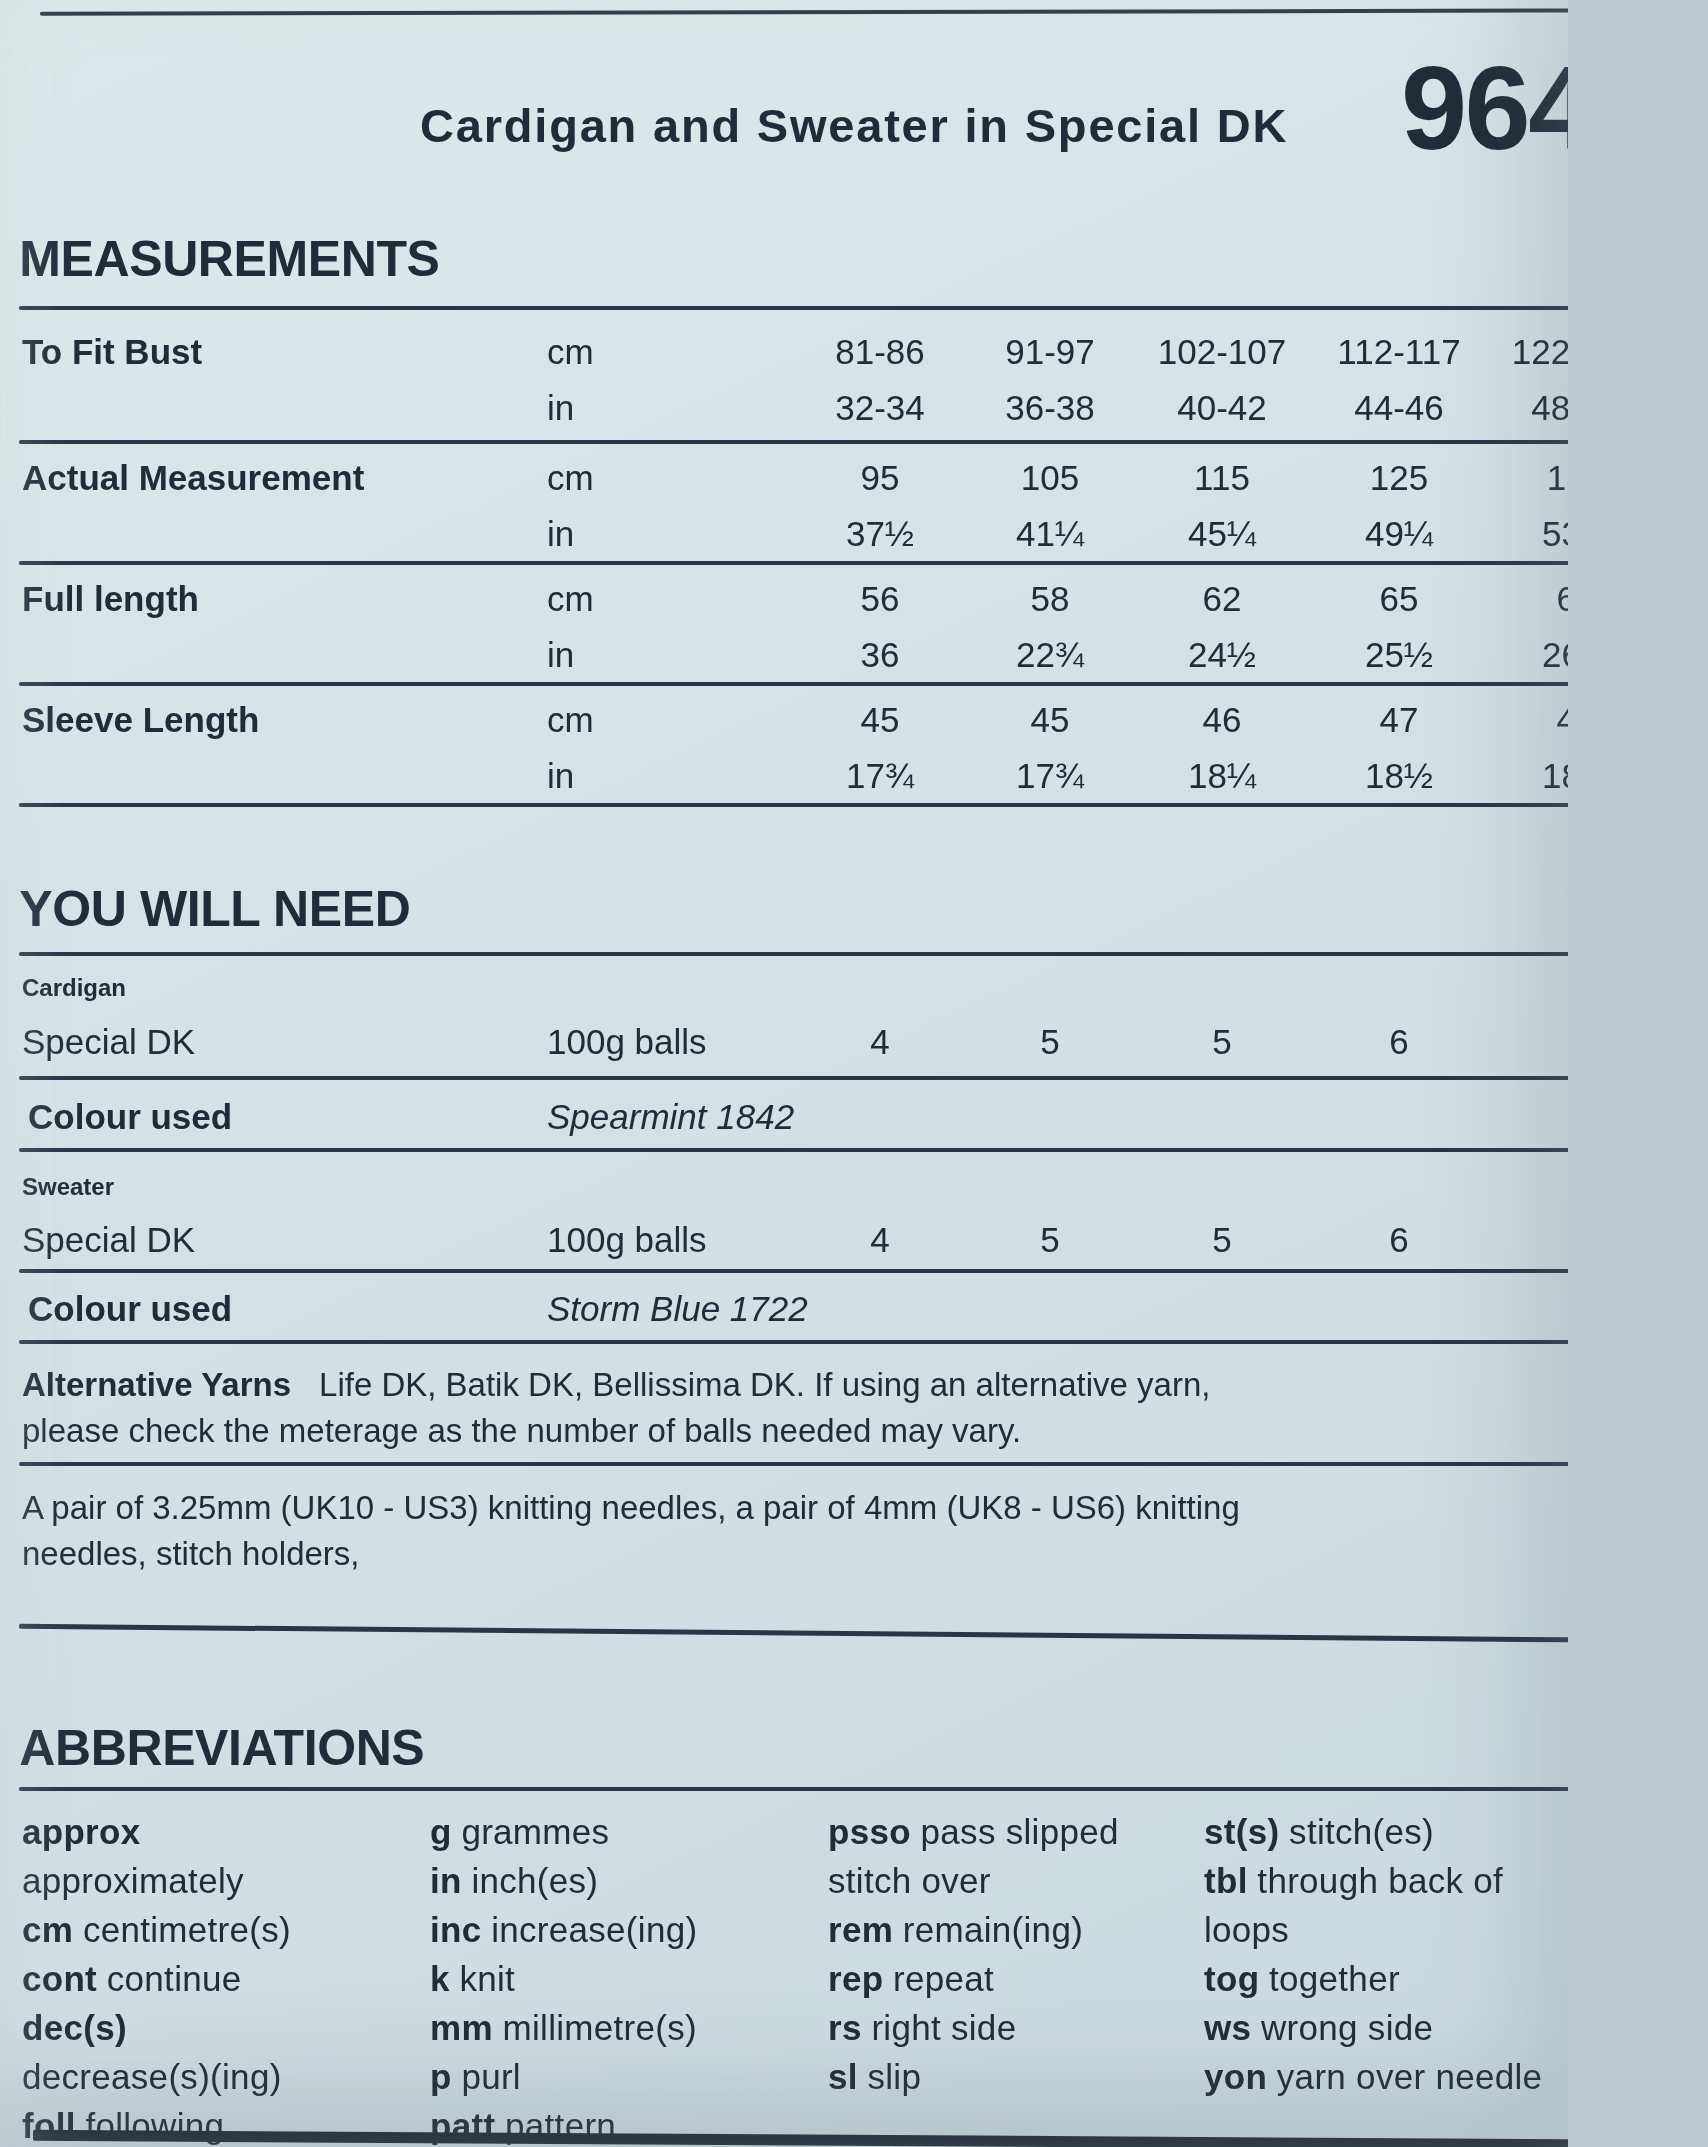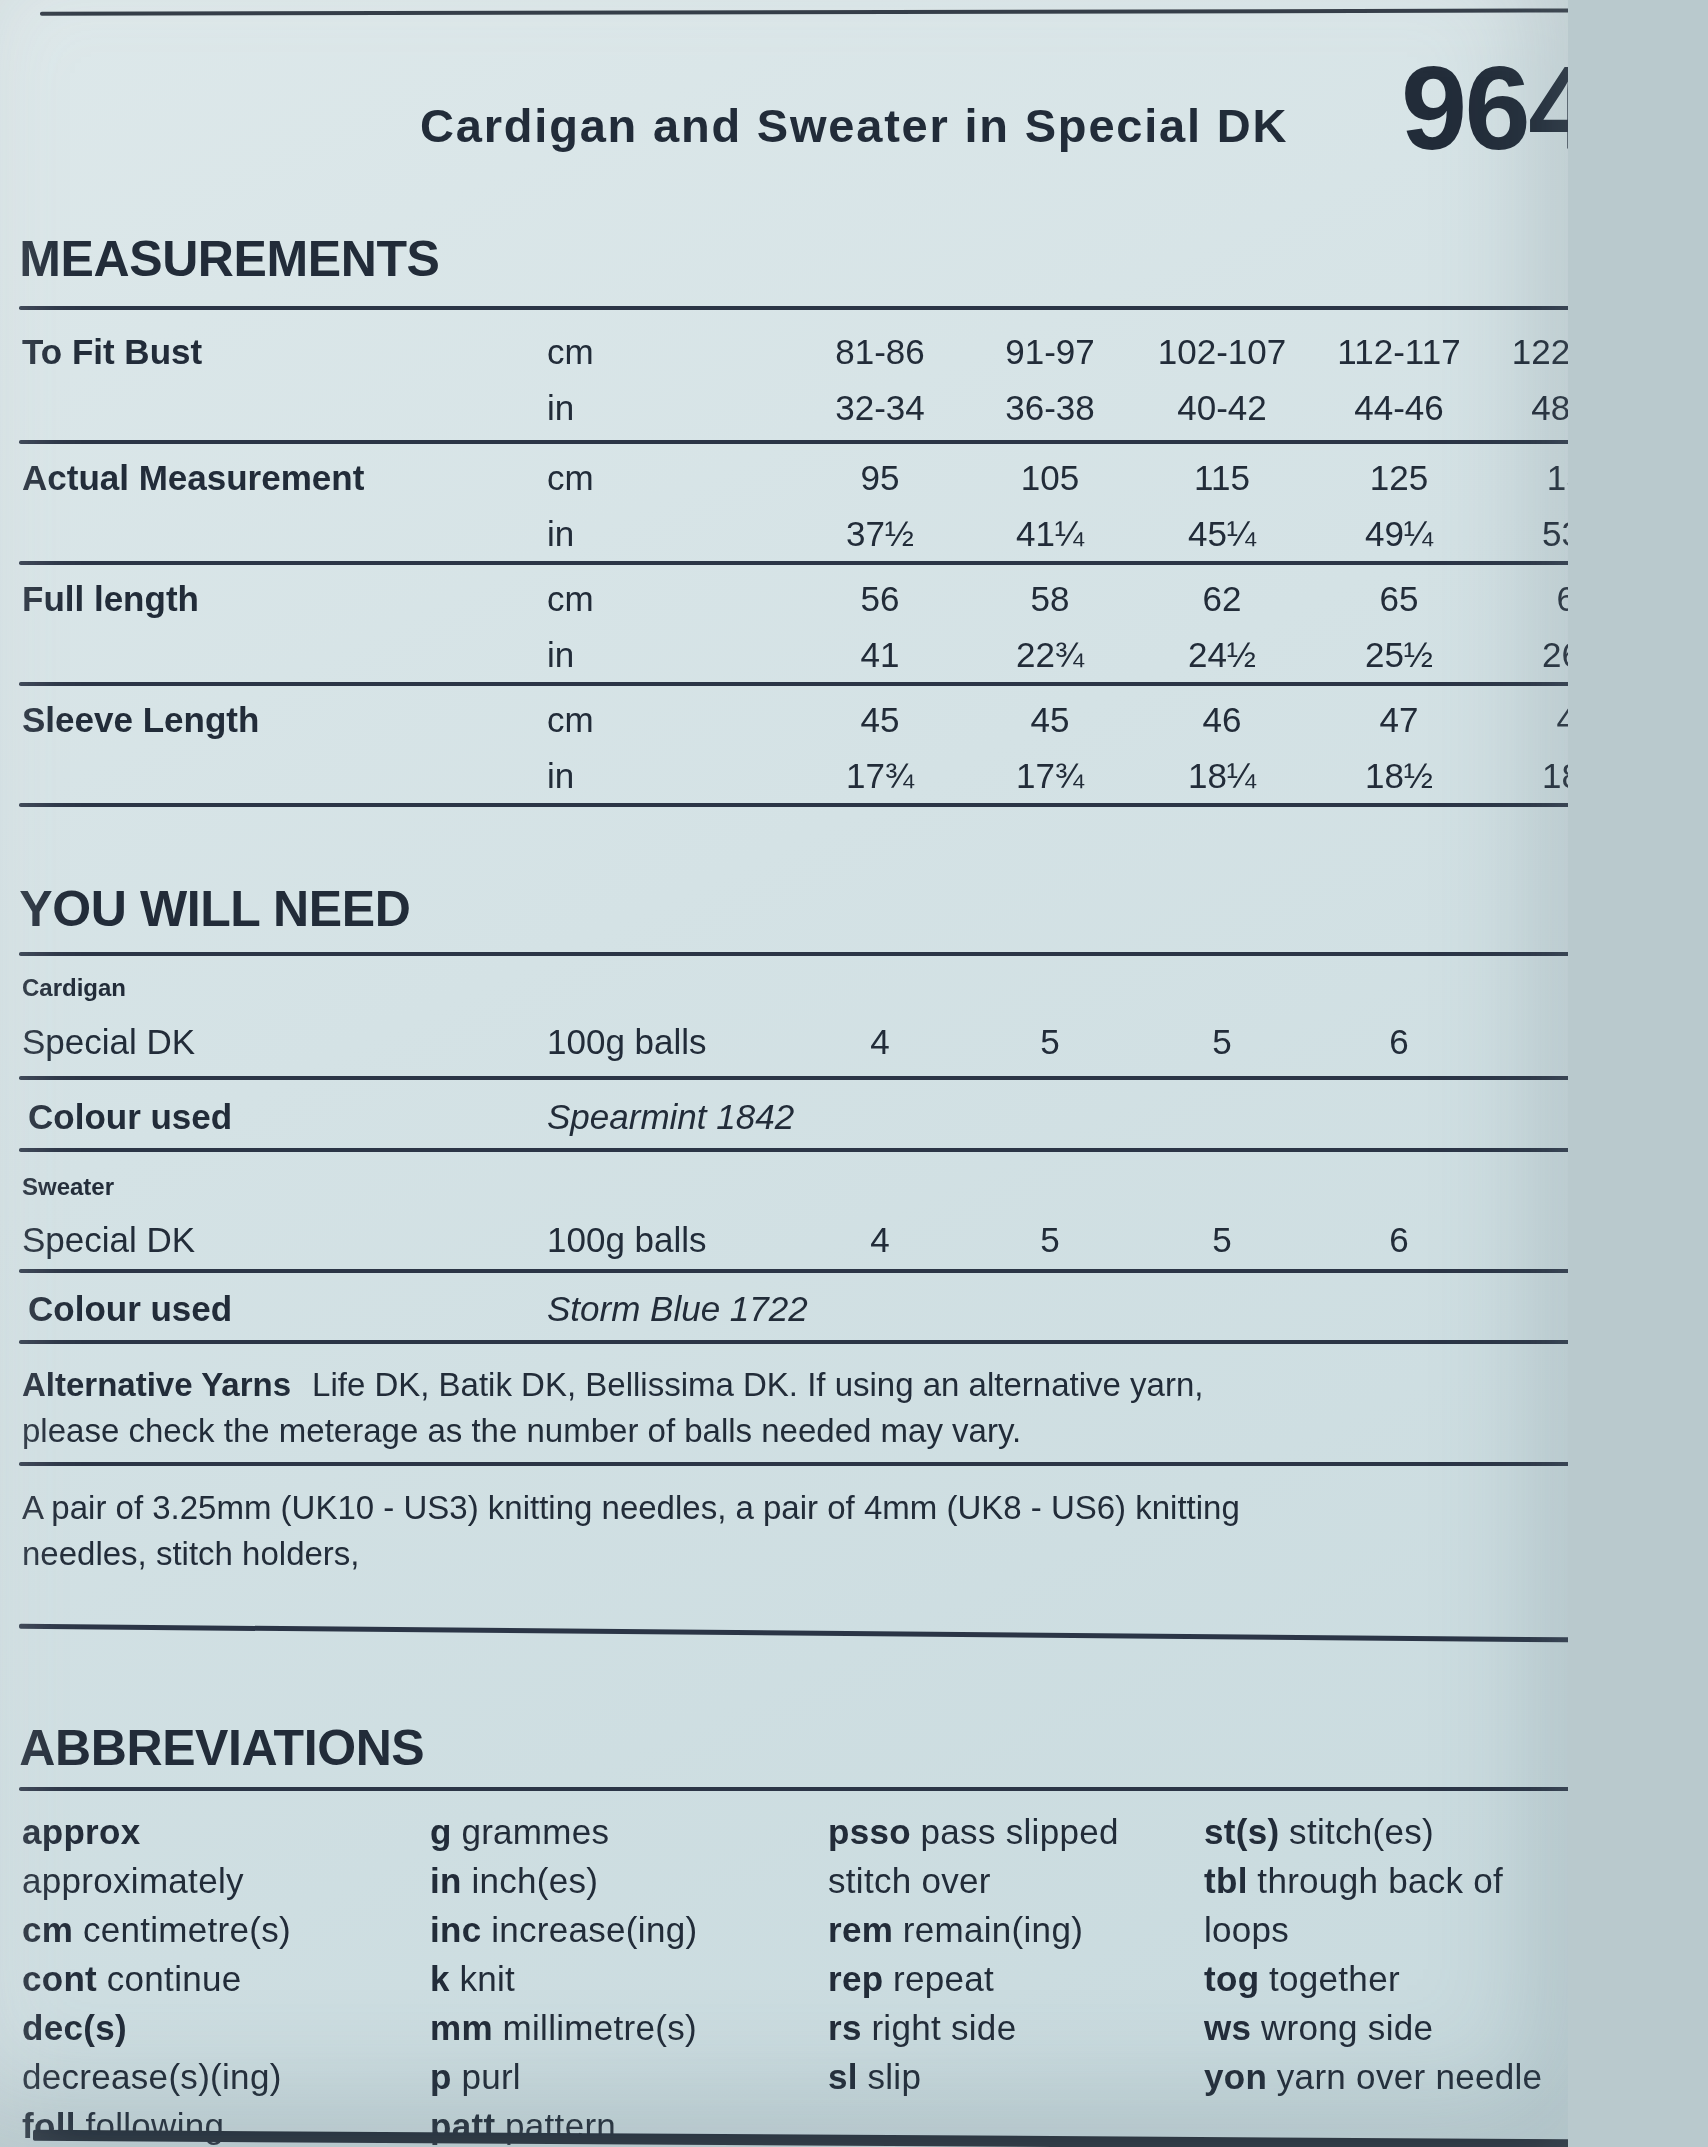--- a/index.html
+++ b/index.html
@@ -32,21 +32,21 @@
   .u-bottom{top:56px;}
   .c1{left:880px}.c2{left:1050px}.c3{left:1222px}.c4{left:1399px}.c5{left:1576px}
   
   .ywn-name{position:absolute;left:22px;font-size:24px;font-weight:700;white-space:nowrap;}
   .ywn-row{position:absolute;left:0;width:100%;height:53px;font-size:35px;}
   .ywn-yarn{position:absolute;left:22px;white-space:nowrap;}
   .ywn-ballsize{position:absolute;left:547px;white-space:nowrap;}
   .ywn-colour-label{position:absolute;left:22px;font-weight:700;white-space:nowrap;margin-left:6px;}
   .ywn-colour-val{position:absolute;left:547px;white-space:nowrap;font-style:italic;}
   .para{position:absolute;left:22px;width:1440px;font-size:33px;line-height:46px;}
-  .para .lbl{font-weight:700;margin-right:21px;}
+  .para .lbl{font-weight:700;margin-right:28px;}
   
   .abbr-col{position:absolute;font-size:35px;line-height:49px;letter-spacing:0.3px;}
   .abbr-col .line{white-space:nowrap;}
   .abbr-col .b{font-weight:700;margin-right:9.7px;}
   .abbr-col .b:empty{margin-right:0;}
   .col-1{left:22px;top:1807px;}
   .col-2{left:430px;top:1807px;}
   .col-3{left:828px;top:1807px;}
   .col-4{left:1204px;top:1807px;}
 </style>
@@ -99,21 +99,21 @@
 
   <div class="m-row" style="top:579px">
     <span class="m-label">Full length</span>
     <span class="m-unit u-top">cm</span>
     <span class="m-unit u-bottom">in</span>
     <span class="m-val u-top c1">56</span>
     <span class="m-val u-top c2">58</span>
     <span class="m-val u-top c3">62</span>
     <span class="m-val u-top c4">65</span>
     <span class="m-val u-top c5">67</span>
-    <span class="m-val u-bottom c1">41</span>
+    <span class="m-val u-bottom c1">36</span>
     <span class="m-val u-bottom c2">22¾</span>
     <span class="m-val u-bottom c3">24½</span>
     <span class="m-val u-bottom c4">25½</span>
     <span class="m-val u-bottom c5">26½</span>
   </div>
   <div class="rule" style="top:682px"></div>
 
   <div class="m-row" style="top:700px">
     <span class="m-label">Sleeve Length</span>
     <span class="m-unit u-top">cm</span>

